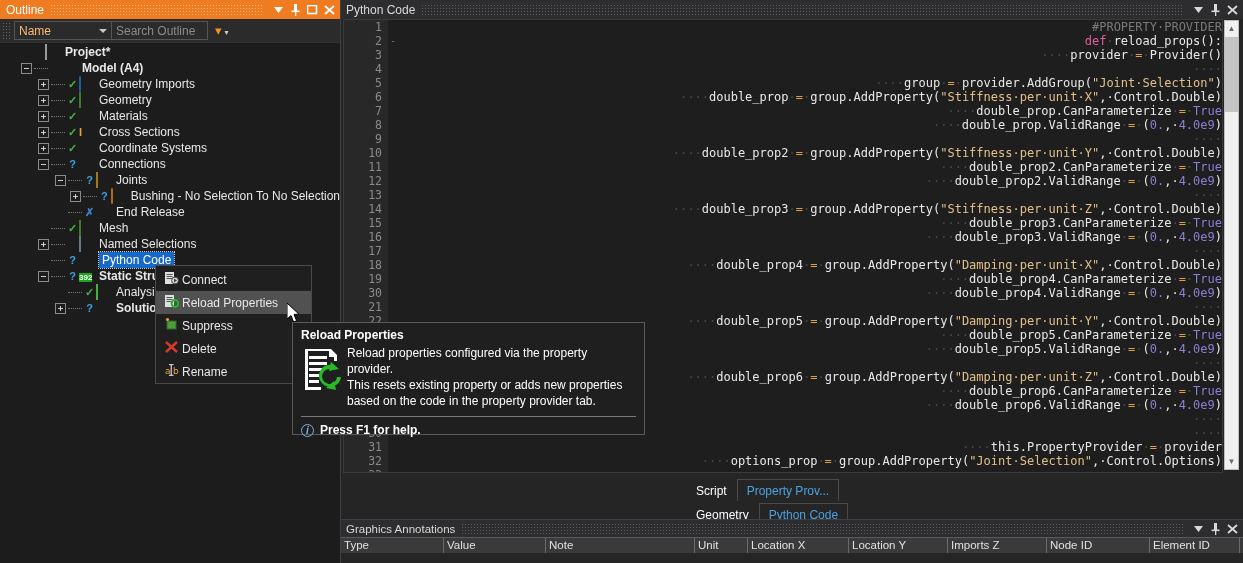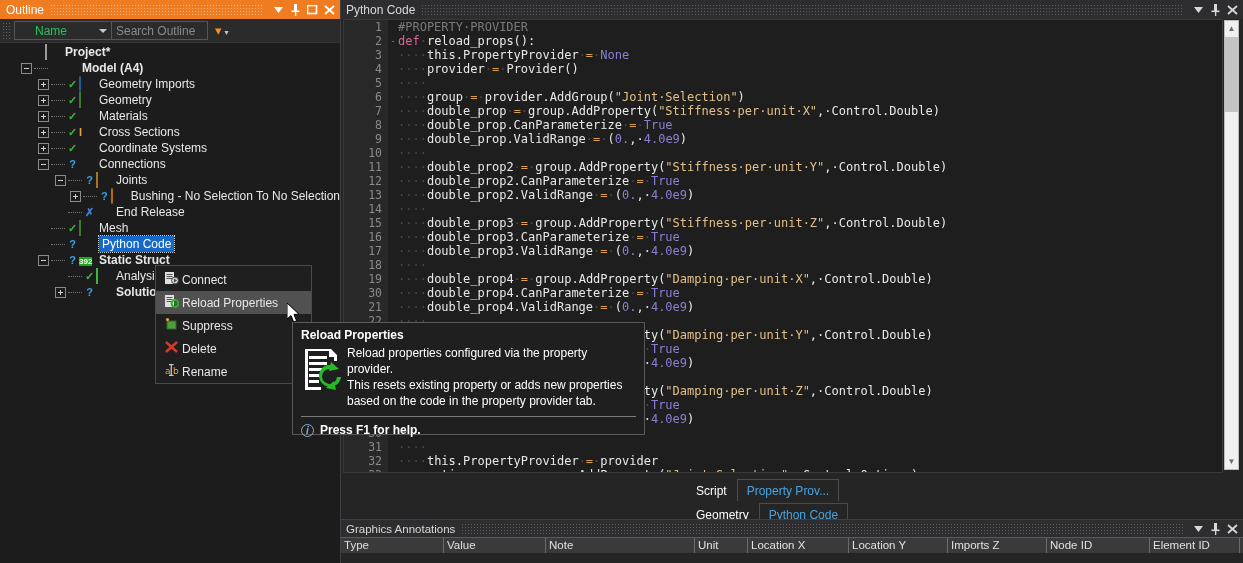--- a/index.html
+++ b/index.html
@@ -35,22 +35,22 @@
     height: 24px; background: #2b2b2b; display: flex; align-items: center;
     padding-left: 2px; border-bottom: 1px solid #333;
   }
   .drag-grip {
     width: 9px; height: 18px; margin-right: 3px; opacity:.4;
     background-image: radial-gradient(#b9b9b9 0.7px, transparent 0.8px);
     background-size: 3px 3px;
   }
   .combo {
     width: 98px; height: 19px; background: #2b2b2b; border: 1px solid #555;
-    color: #22c55e; font-size: 12px; display: flex; align-items: center;
-    padding-left: 20px; position: relative;
+    color: #fdba74; font-size: 12px; display: flex; align-items: center;
+    padding-left: 4px; position: relative;
   }
   .combo .cb-arrow {
     position:absolute; right: 4px; top: 50%; margin-top:-2px;
     border-left: 4px solid transparent; border-right: 4px solid transparent;
     border-top: 4px solid #c8c8c8;
   }
   .search-box {
     width: 96px; height: 19px; background: #2b2b2b; border: 1px solid #555;
     border-left: none; color: #8a8a8a; font-size: 12px;
     display: flex; align-items: center; padding-left: 4px;
@@ -163,21 +163,21 @@
     background: #1e1e1e; border: 1px solid #3a3a3a; overflow: hidden;
     font-family: "DejaVu Sans Mono", monospace; font-size: 12px;
   }
   .gutter {
     position:absolute; left:0; top:0; width: 44px; height: 100%;
     background: #282828; color: #8a8a8a; font-size: 11.5px; text-align: right;
   }
   .fold-col { position:absolute; left:44px; top:0; width:10px; height:100%; background:#1e1e1e; }
   .code-lines { position:absolute; left:54px; top:0; right:0; height:100%; }
   .gline { height: 14px; line-height: 14px; padding-right: 6px; }
-  .cline { height: 14px; line-height: 14px; white-space: pre; }
+  .cline { height: 14px; line-height: 14px; white-space: pre; text-align: right; }
   .ws { color: #4a4a4a; }
   .k { color: #e0609a; }
   .id { color: #e8e8e8; }
   .op { color: #dfa04a; }
   .str { color: #e2c089; }
   .num { color: #8b7fd4; }
   .cmt { color: #7a7a7a; }
   .cst { color: #8b7fd4; }
 
   #vscroll {
@@ -344,20 +344,28 @@
           <span class="ico"><span class="ic-rel"></span></span>
           <span class="lbl">End Release</span>
         </div>
         <div class="trow">
           <span class="indent" style="width:38px"></span>
           <span class="expander hidden"></span>
           <span class="dotline"></span>
           <span class="state check">✓</span>
           <span class="ico"><span class="ic-mesh"></span></span>
           <span class="lbl">Mesh</span>
+        </div>
+        <div class="trow">
+          <span class="indent" style="width:38px"></span>
+          <span class="expander plus"></span>
+          <span class="dotline"></span>
+          <span class="state blank">&nbsp;</span>
+          <span class="ico"><span class="ic-nsel"></span></span>
+          <span class="lbl">Named Selections</span>
         </div>
         <div class="trow">
           <span class="indent" style="width:38px"></span>
           <span class="expander hidden"></span>
           <span class="dotline"></span>
           <span class="state quest">?</span>
           <span class="ico"><span class="ic-py"></span></span>
           <span class="lbl sel-label">Python Code</span>
         </div>
         <div class="trow">
@@ -566,21 +574,20 @@
           <div class="gline" style="text-align: center; color: rgb(138, 138, 138); font-size: 9px; padding-right: 0px;"></div>
           <div class="gline" style="text-align: center; color: rgb(138, 138, 138); font-size: 9px; padding-right: 0px;"></div>
           <div class="gline" style="text-align: center; color: rgb(138, 138, 138); font-size: 9px; padding-right: 0px;"></div>
           <div class="gline" style="text-align: center; color: rgb(138, 138, 138); font-size: 9px; padding-right: 0px;"></div>
           <div class="gline" style="text-align: center; color: rgb(138, 138, 138); font-size: 9px; padding-right: 0px;"></div>
           <div class="gline" style="text-align: center; color: rgb(138, 138, 138); font-size: 9px; padding-right: 0px;"></div>
         </div>
       <div class="code-lines" id="codelines">
           <div class="cline"><span class="cmt">#PROPERTY·PROVIDER</span></div>
           <div class="cline"><span class="k">def</span><span class="ws">·</span><span class="id">reload_props():</span></div>
-          <div class="cline"><span class="ws">····</span><span class="id">this.PropertyProvider</span><span class="ws">·</span><span class="op">=</span><span class="ws">·</span><span class="cst">None</span></div>
           <div class="cline"><span class="ws">····</span><span class="id">provider</span><span class="ws">·</span><span class="op">=</span><span class="ws">·</span><span class="id">Provider()</span></div>
           <div class="cline"><span class="ws">····</span></div>
           <div class="cline"><span class="ws">····</span><span class="id">group</span><span class="ws">·</span><span class="op">=</span><span class="ws">·</span><span class="id">provider.AddGroup(</span><span class="str">"Joint·Selection"</span><span class="id">)</span></div>
           <div class="cline"><span class="ws">····</span><span class="id">double_prop</span><span class="ws">·</span><span class="op">=</span><span class="ws">·</span><span class="id">group.AddProperty(</span><span class="str">"Stiffness·per·unit·X"</span><span class="id">,·</span><span class="id">Control.Double)</span></div>
           <div class="cline"><span class="ws">····</span><span class="id">double_prop.CanParameterize</span><span class="ws">·</span><span class="op">=</span><span class="ws">·</span><span class="cst">True</span></div>
           <div class="cline"><span class="ws">····</span><span class="id">double_prop.ValidRange</span><span class="ws">·</span><span class="op">=</span><span class="ws">·</span><span class="id">(</span><span class="num">0.</span><span class="id">,·</span><span class="num">4.0e9</span><span class="id">)</span></div>
           <div class="cline"><span class="ws">····</span></div>
           <div class="cline"><span class="ws">····</span><span class="id">double_prop2</span><span class="ws">·</span><span class="op">=</span><span class="ws">·</span><span class="id">group.AddProperty(</span><span class="str">"Stiffness·per·unit·Y"</span><span class="id">,·</span><span class="id">Control.Double)</span></div>
           <div class="cline"><span class="ws">····</span><span class="id">double_prop2.CanParameterize</span><span class="ws">·</span><span class="op">=</span><span class="ws">·</span><span class="cst">True</span></div>
           <div class="cline"><span class="ws">····</span><span class="id">double_prop2.ValidRange</span><span class="ws">·</span><span class="op">=</span><span class="ws">·</span><span class="id">(</span><span class="num">0.</span><span class="id">,·</span><span class="num">4.0e9</span><span class="id">)</span></div>

